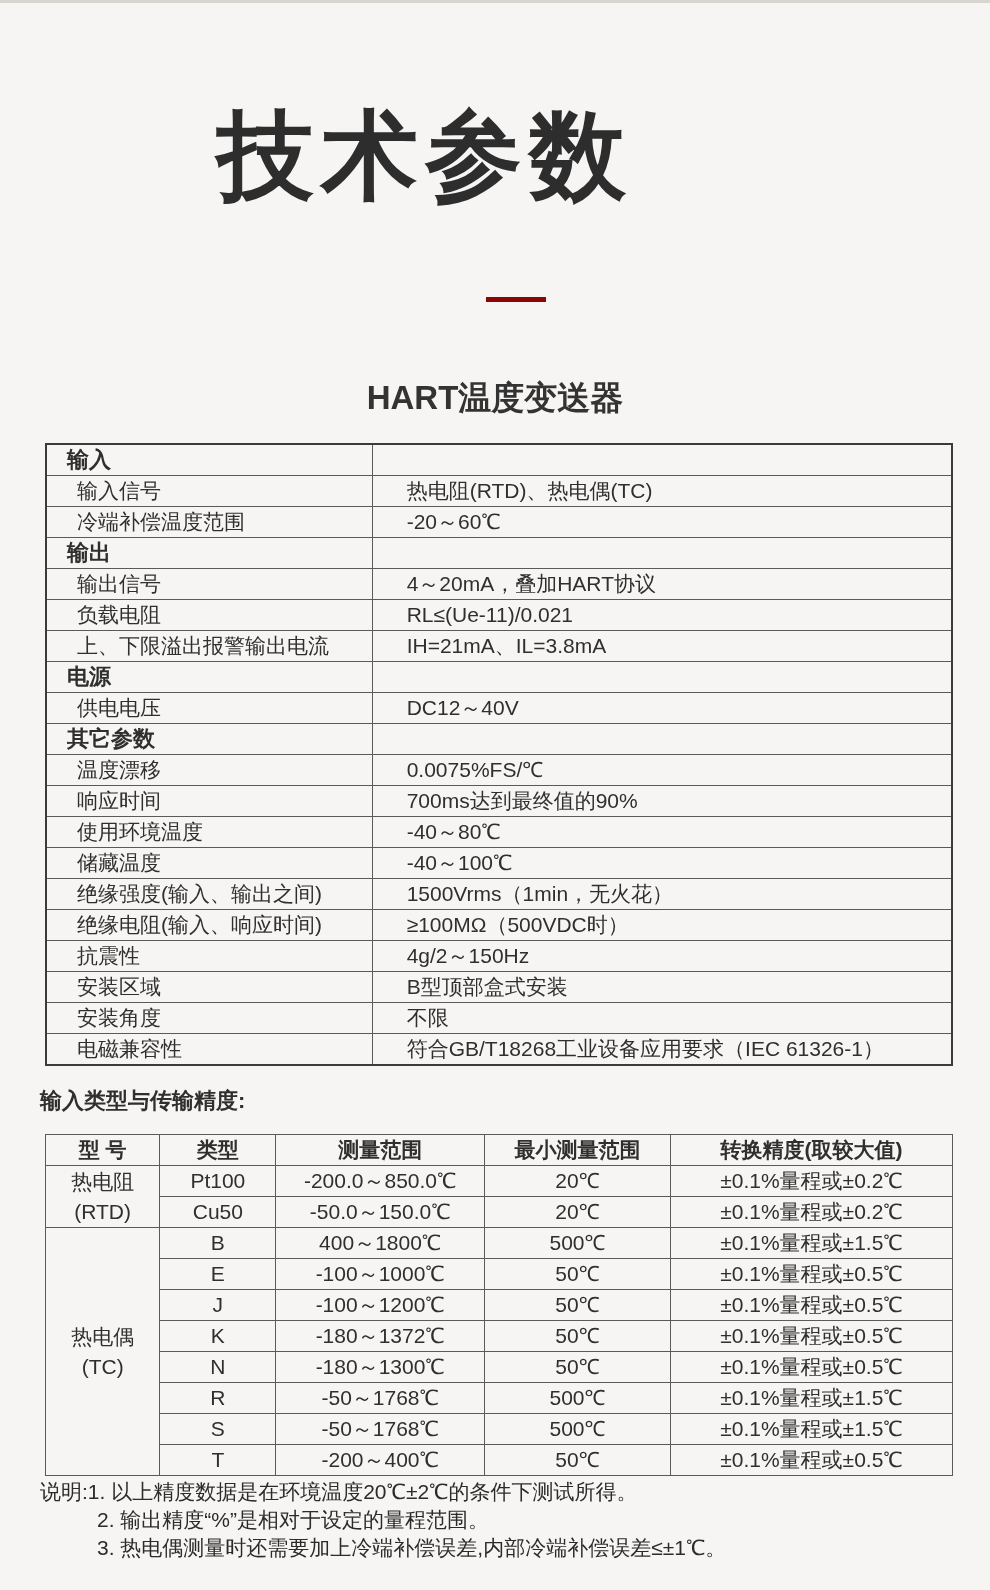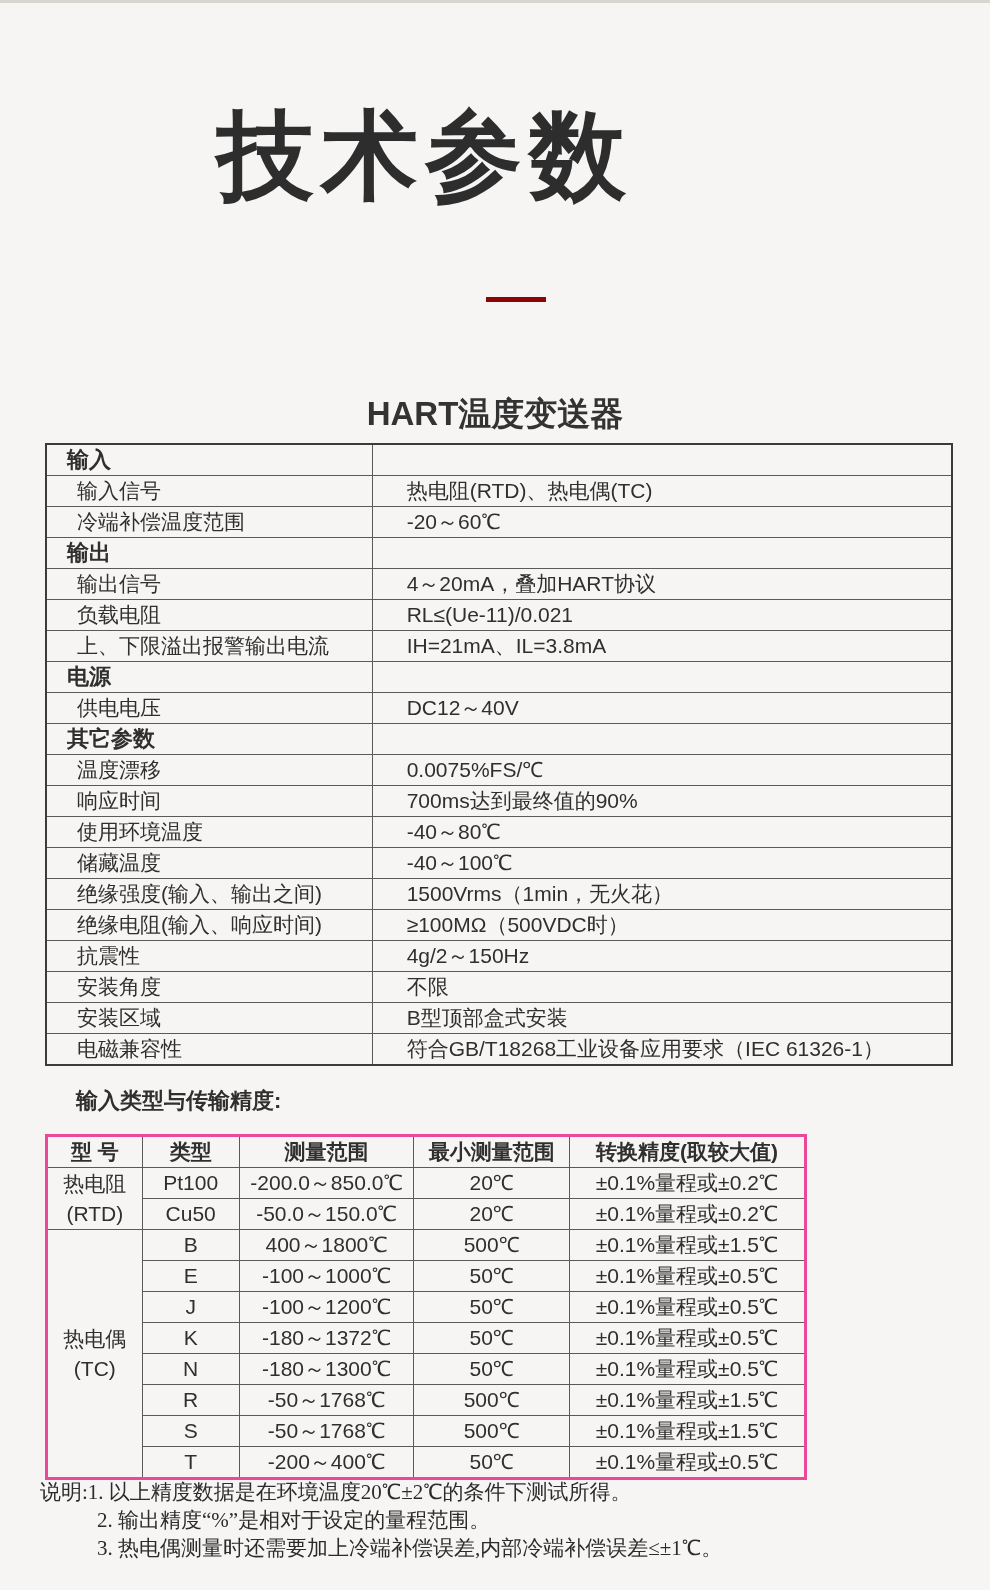--- a/index.html
+++ b/index.html
@@ -2,42 +2,42 @@
 <html><head>
 <meta charset="utf-8">
 <style>
   html,body{margin:0;padding:0;background:#f6f5f3;}
   body{width:990px;height:1590px;position:relative;overflow:hidden;
        font-family:"Liberation Sans",sans-serif;color:#2f2f2f;}
   .top-strip{position:absolute;top:0;left:0;width:990px;height:3px;background:#d9d5d0;}
   .page-title{position:absolute;top:92px;left:0;width:850px;text-align:center;
        font-size:97px;font-weight:800;letter-spacing:7px;color:#2d2d2d;}
   .title-divider{position:absolute;top:297px;left:486px;width:60px;height:5px;background:#8c0405;}
-  .product-subtitle{position:absolute;top:392px;left:0;width:990px;text-align:center;
+  .product-subtitle{position:absolute;top:376px;left:0;width:990px;text-align:center;
        font-size:33px;font-weight:600;color:#333;}
   table{border-collapse:collapse;table-layout:fixed;}
   .spec-table{position:absolute;left:45px;top:443px;width:908px;
        border:2px solid #3b3b3b;}
   .spec-table td{border:1px solid #5a5a5a;height:30px;line-height:30px;
        font-size:21px;font-weight:500;white-space:nowrap;overflow:hidden;
        padding:0 0 0 30px;color:#2f2f2f;}
   .spec-table td.value{padding-left:34px;}
   .spec-table tr.section td{font-weight:700;font-size:22px;padding-left:20px;}
   .accuracy-heading{position:absolute;left:40px;top:1086px;
-       font-size:22px;font-weight:600;color:#2f2f2f;margin-left:36px;}
-  .accuracy-table{position:absolute;left:45px;top:1134px;width:762px;
-       border:3px solid #ec4899;}
+       font-size:22px;font-weight:600;color:#2f2f2f;}
+  .accuracy-table{position:absolute;left:45px;top:1134px;width:908px;
+       border:1px solid #ec4899;}
   .accuracy-table th,.accuracy-table td{border:1px solid #5a5a5a;height:30px;
        line-height:26px;text-align:center;font-size:21px;font-weight:500;
        padding:0;color:#2f2f2f;white-space:nowrap;overflow:hidden;}
   .accuracy-table th{font-weight:700;}
   .accuracy-table td.model-cell{font-weight:500;line-height:30px;}
   .notes{position:absolute;left:40px;top:1478px;width:910px;
        font-size:21px;font-weight:500;color:#2b2b2b;}
-  .note-line{line-height:28px;white-space:nowrap;font-family:Liberation Serif, serif;}
+  .note-line{line-height:28px;white-space:nowrap;}
   .note-line.indented{padding-left:57px;}
 </style>
 </head>
 <body>
 
 <div class="top-strip"></div>
 
 <div class="page-title">技术参数</div>
 
 <div class="title-divider"></div>
@@ -112,26 +112,26 @@
       </tr>
       <tr class="item">
         <td>绝缘电阻(输入、响应时间)</td>
         <td class="value">≥100MΩ（500VDC时）</td>
       </tr>
       <tr class="item">
         <td>抗震性</td>
         <td class="value">4g/2～150Hz</td>
       </tr>
       <tr class="item">
+        <td>安装区域</td>
+        <td class="value">B型顶部盒式安装</td>
+      </tr>
+      <tr class="item">
         <td>安装角度</td>
         <td class="value">不限</td>
-      </tr>
-      <tr class="item">
-        <td>安装区域</td>
-        <td class="value">B型顶部盒式安装</td>
       </tr>
       <tr class="item">
         <td>电磁兼容性</td>
         <td class="value">符合GB/T18268工业设备应用要求（IEC 61326-1）</td>
       </tr>
     </tbody>
 </table>
 
 <div class="accuracy-heading">输入类型与传输精度:</div>
 

